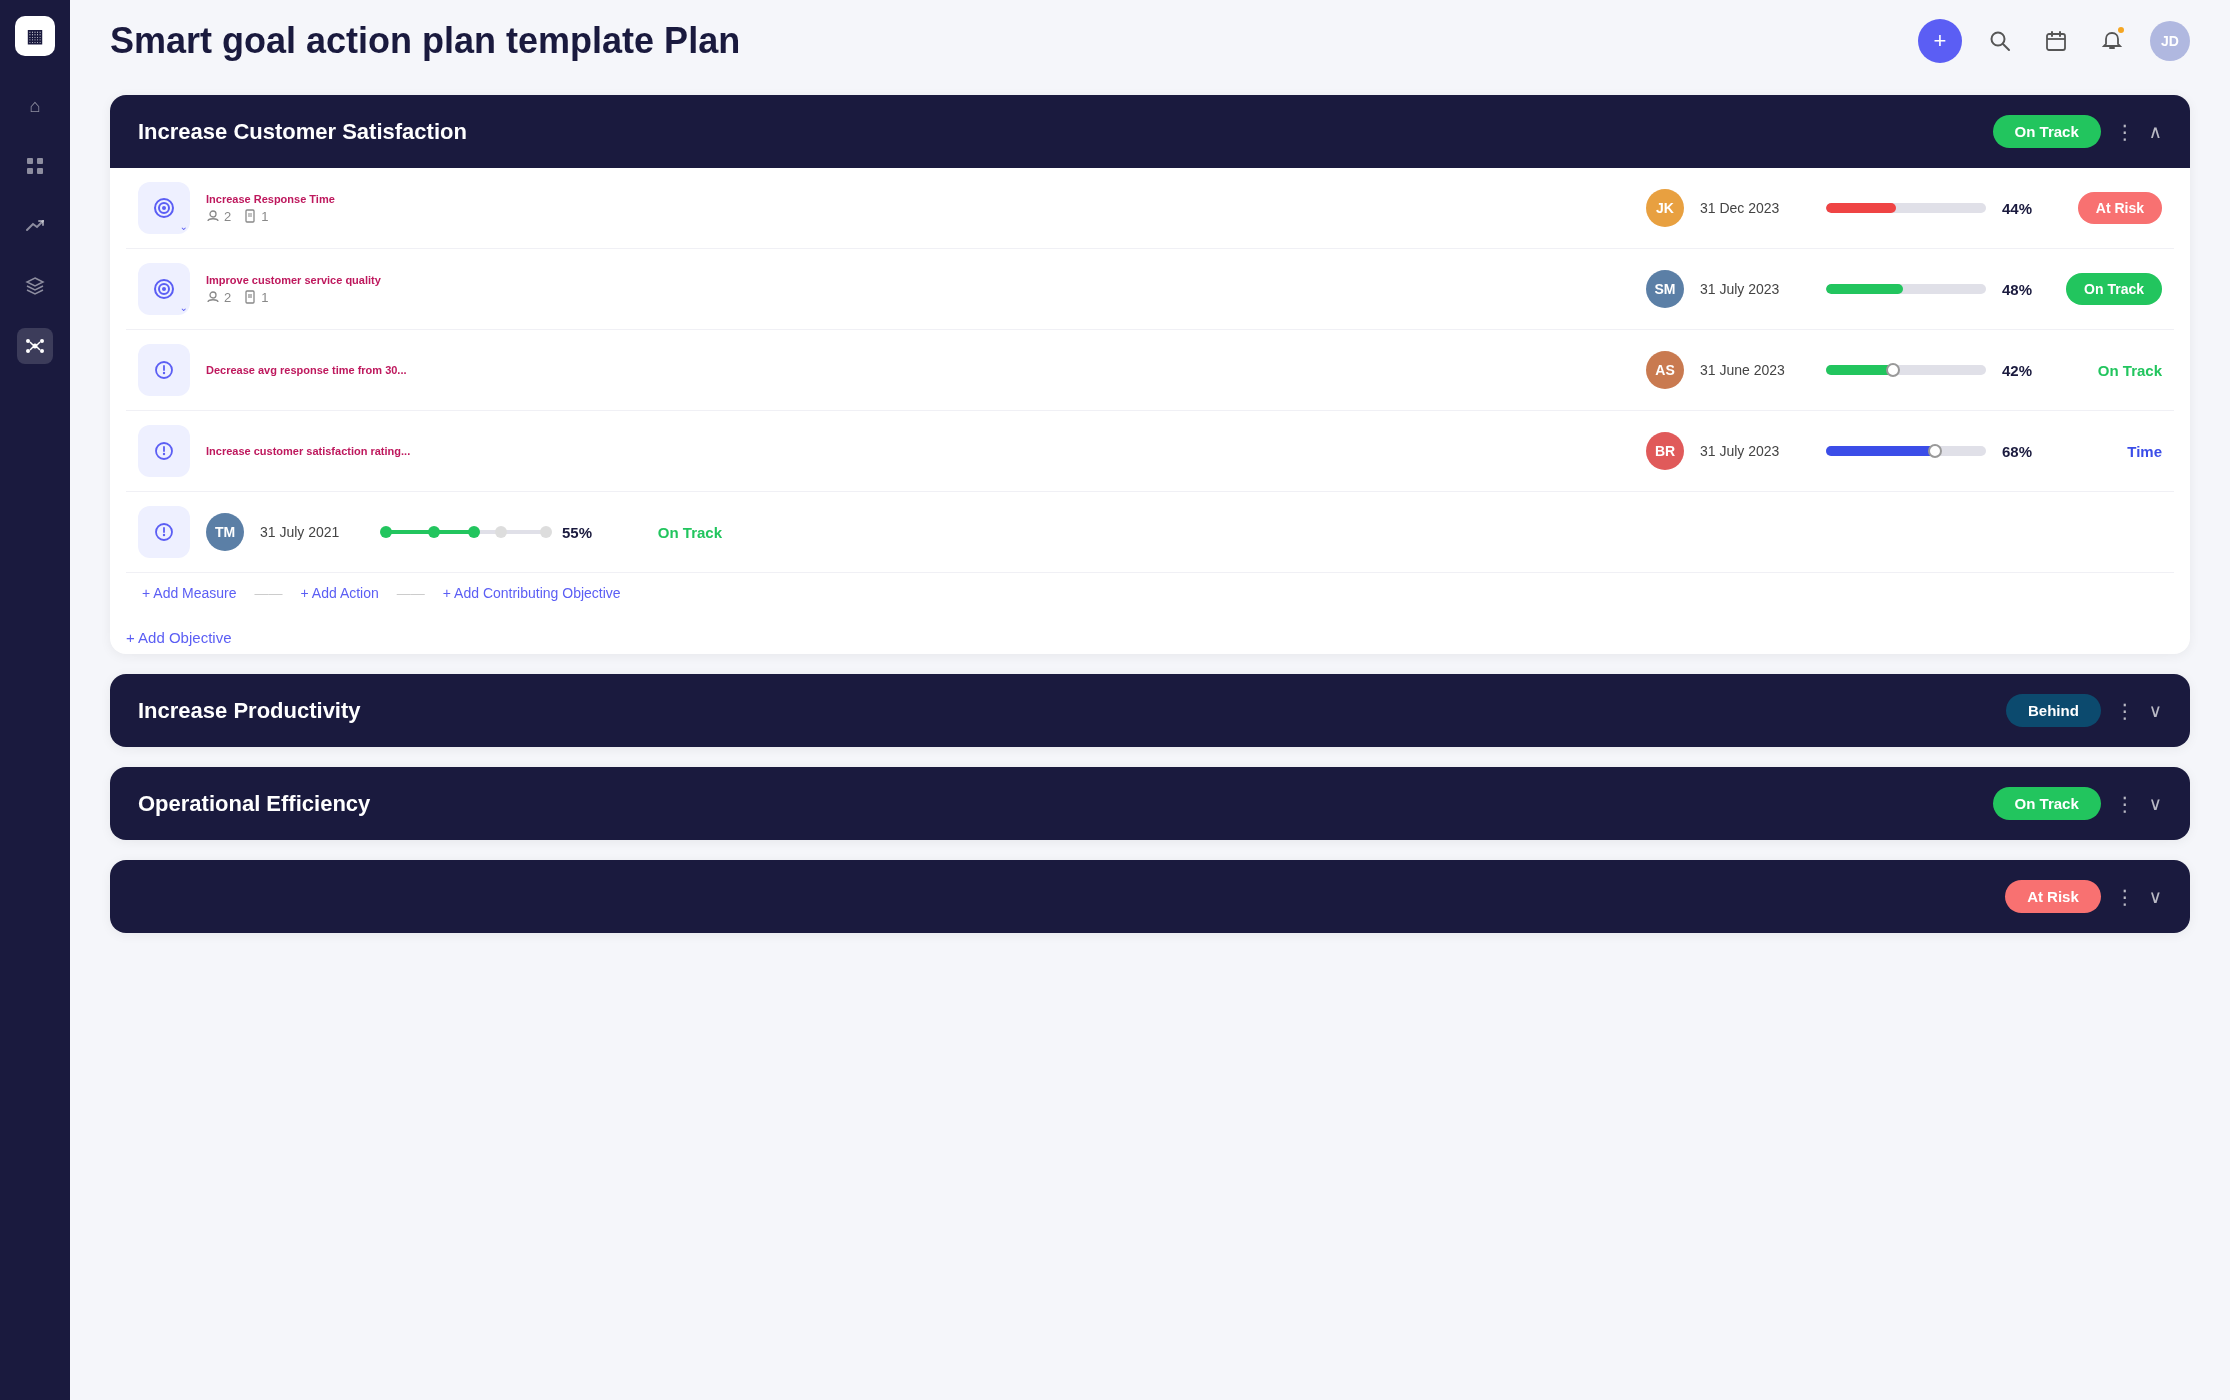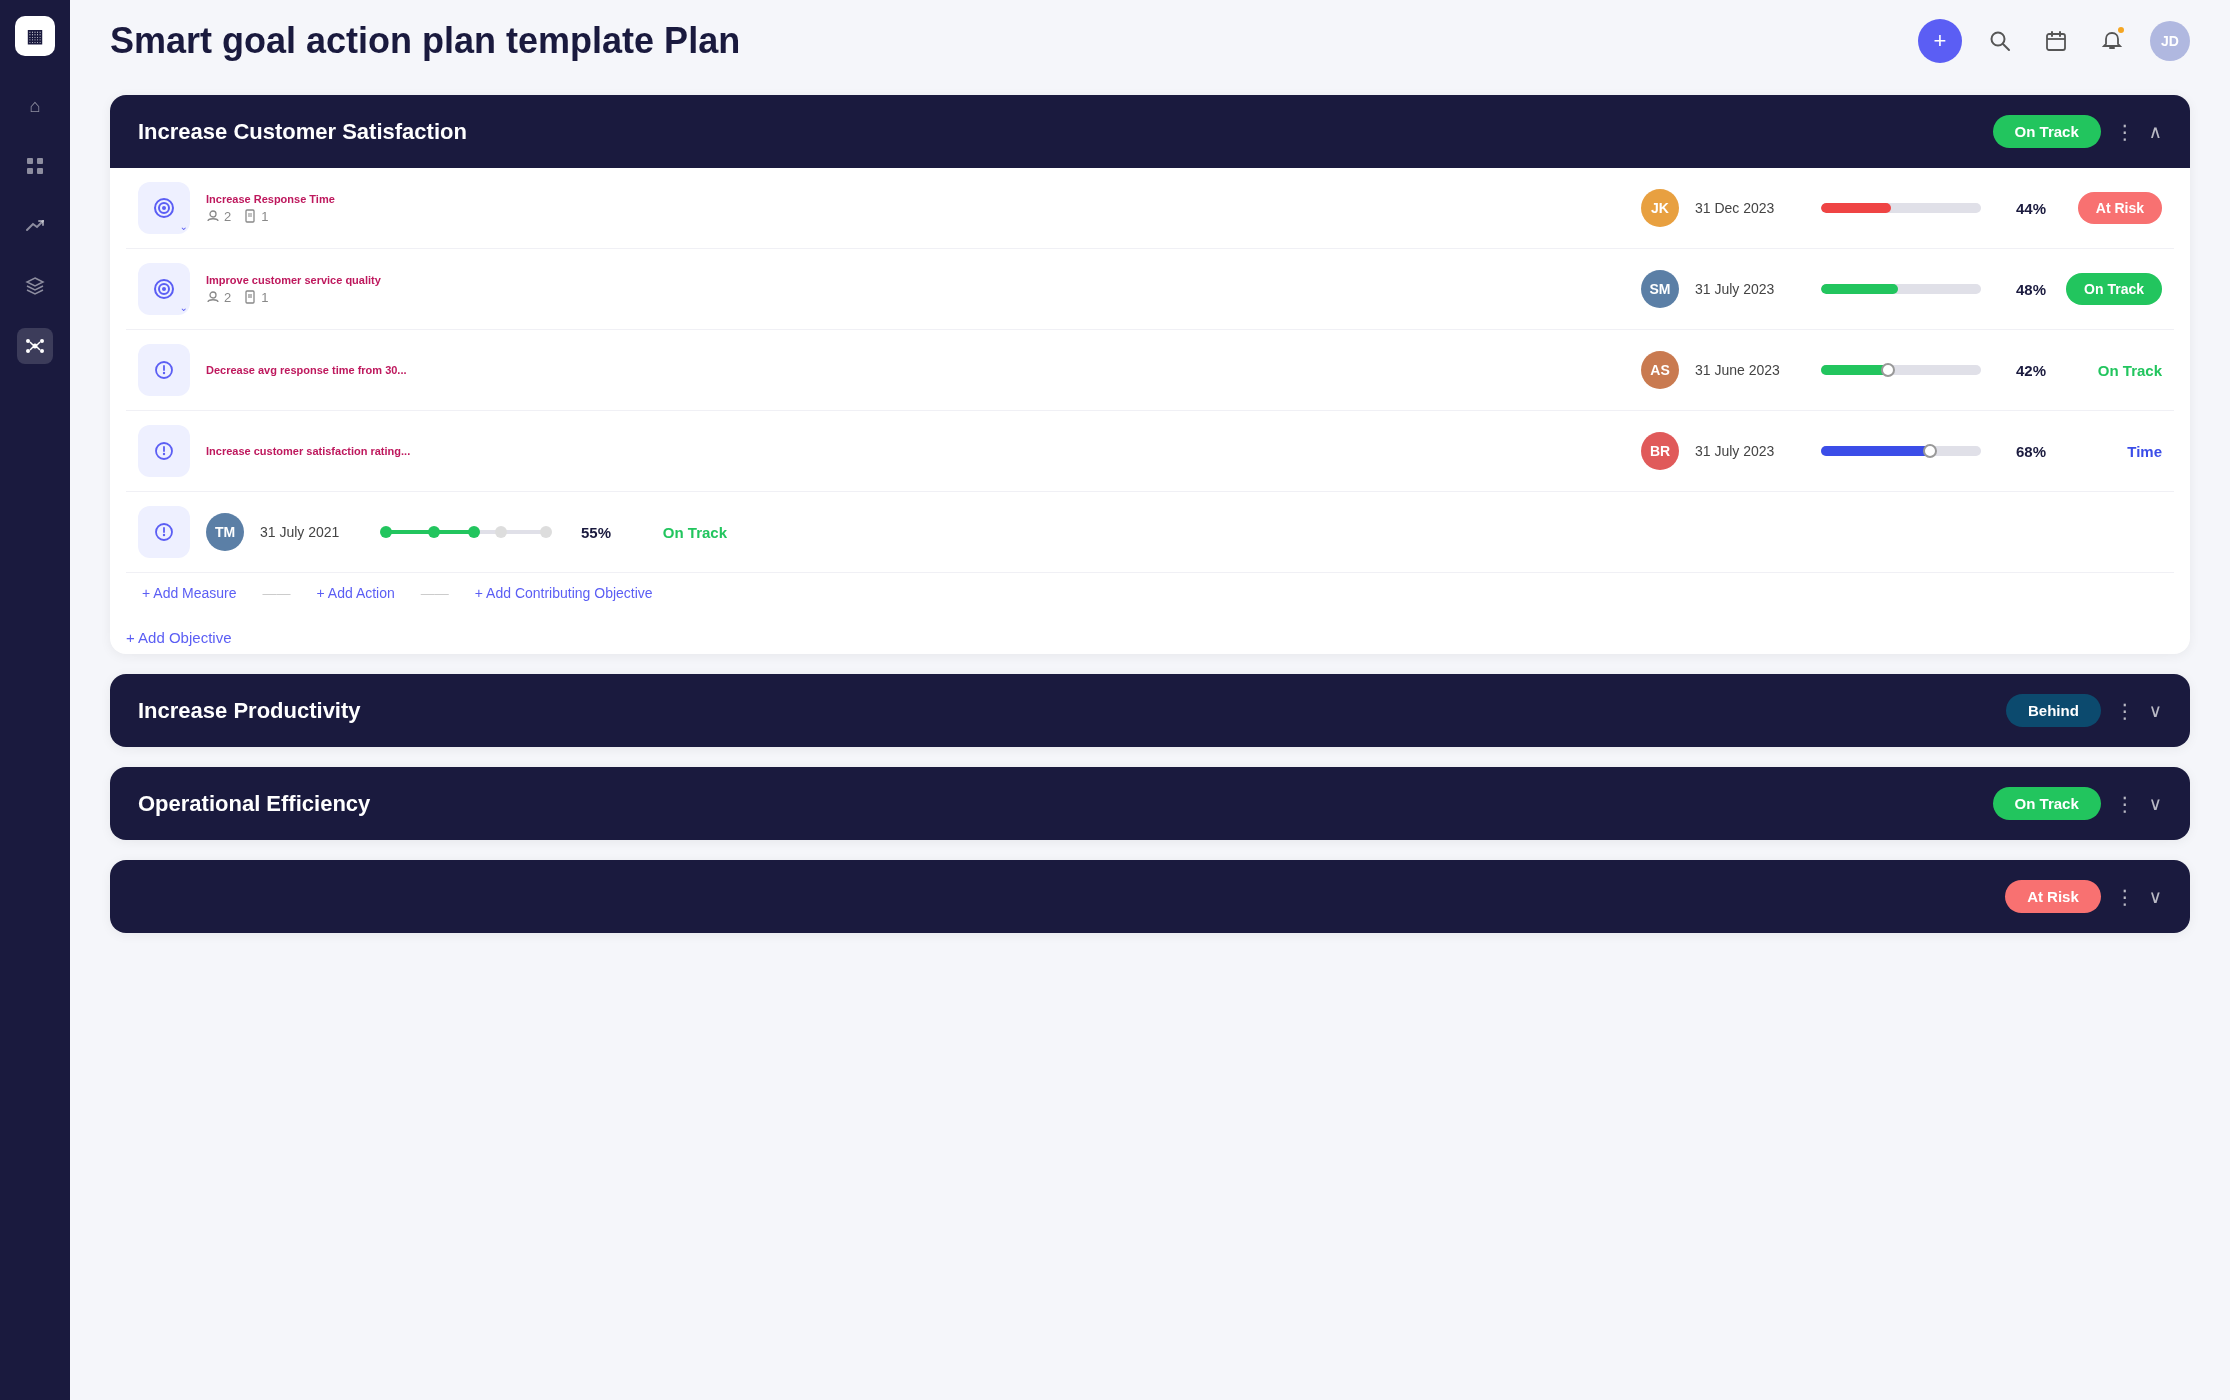--- a/index.html
+++ b/index.html
@@ -214,21 +214,21 @@
     .obj-date {
       font-size: 14px;
       color: #444;
       white-space: nowrap;
       min-width: 110px;
       flex-shrink: 0;
     }
     .progress-wrap {
       display: flex;
       align-items: center;
-      gap: 23px;
+      gap: 4px;
       flex-shrink: 0;
       min-width: 220px;
     }
     .progress-pct {
       font-size: 15px;
       font-weight: 600;
       color: #1a1a3e;
       min-width: 42px;
       text-align: right;
     }
@@ -244,21 +244,21 @@
       border-radius: 22px;
       font-size: 14px;
       font-weight: 600;
       display: inline-block;
     }
 
     
     .add-links {
       display: flex;
       align-items: center;
-      gap: 12px;
+      gap: 4px;
       padding: 12px 16px 4px;
       flex-wrap: wrap;
     }
     .add-link {
       color: #5b5ef4;
       font-size: 14px;
       font-weight: 500;
       cursor: pointer;
       white-space: nowrap;
     }

